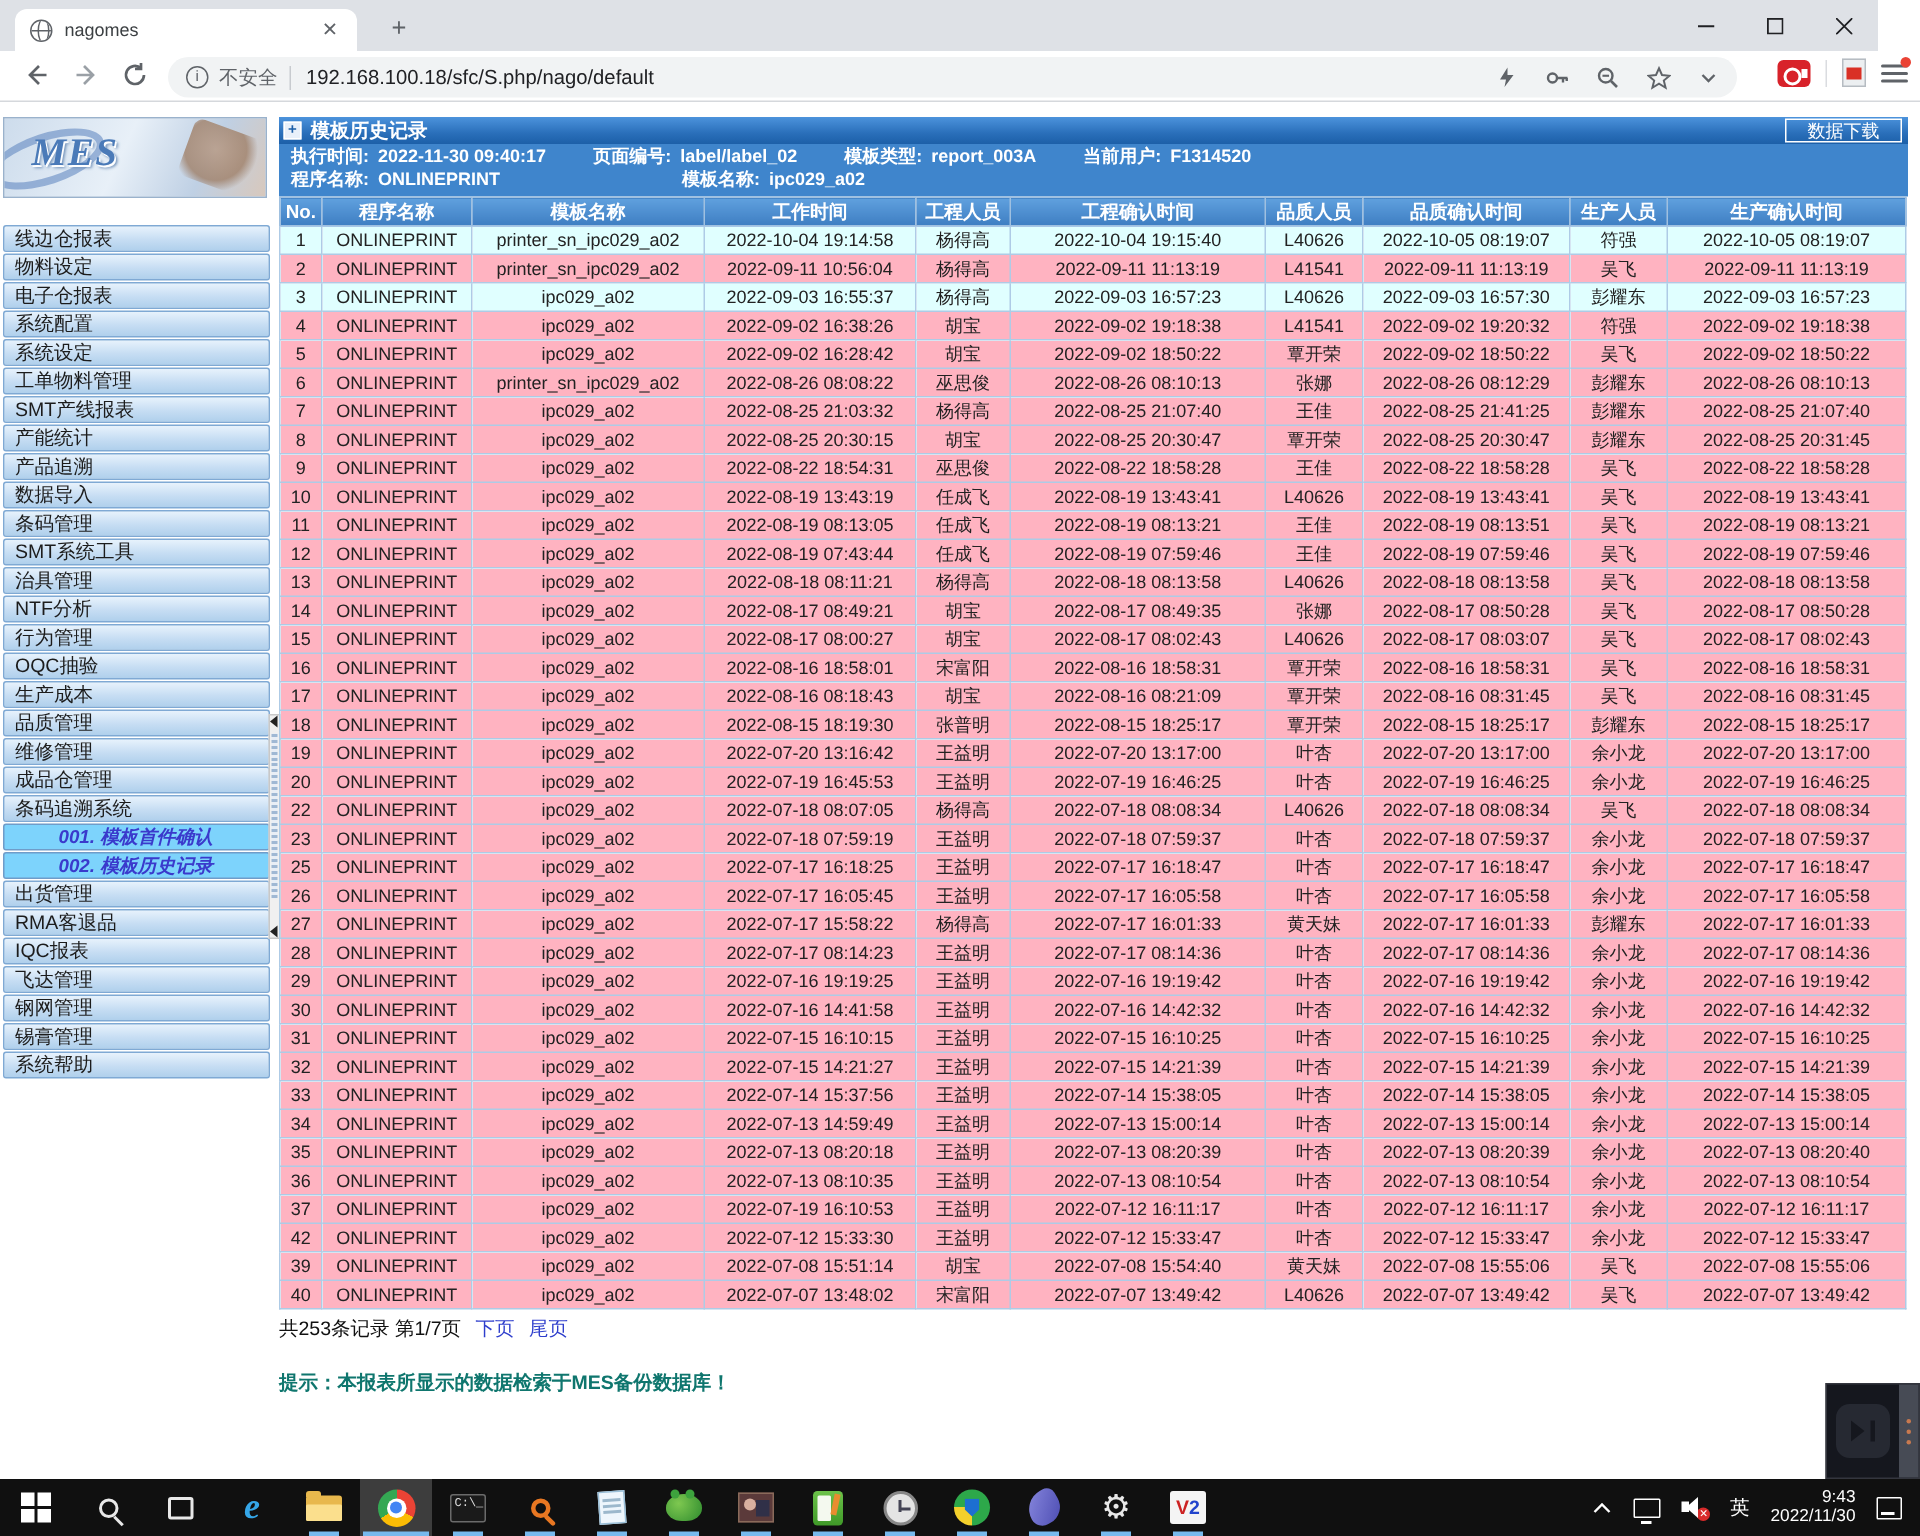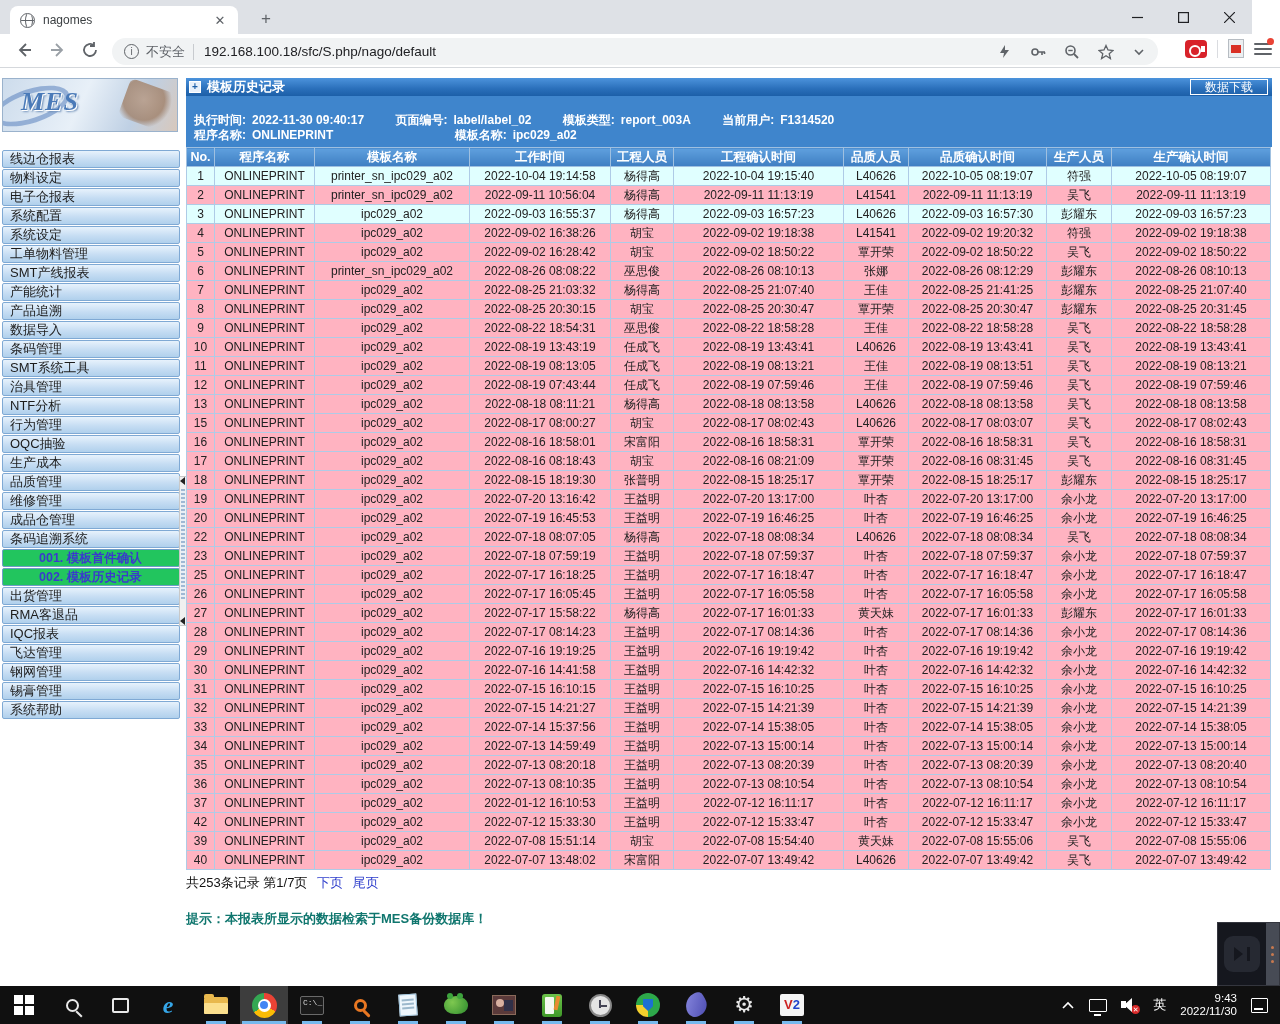--- a/index.html
+++ b/index.html
@@ -42,35 +42,35 @@
   #page { position:absolute; top:68px; left:0; width:1280px; height:918px; background:#fff; overflow:hidden; }
 
   
   #sidebar { position:absolute; left:2px; top:10px; width:178px; }
   #logo { width:176px; height:54px; background:linear-gradient(115deg,#cddcec 0%,#e8f0f8 45%,#bfd0e4 75%,#d8c8bc 100%); border:1px solid #9ab2cc; position:relative; overflow:hidden; }
   #logo .swoosh { position:absolute; left:-12px; top:10px; width:80px; height:34px; border:5px solid rgba(90,130,190,.55); border-radius:50%; transform:rotate(-18deg); }
   #logo .mes-text { position:absolute; left:18px; top:8px; font-size:26px; font-weight:bold; font-style:italic; color:#4a7ab8; text-shadow:1px 1px 0 #fff,2px 2px 2px #7090b8; letter-spacing:1px; font-family:"Liberation Serif",serif; }
   #logo .chip { position:absolute; right:6px; top:6px; width:48px; height:40px; background:radial-gradient(circle at 40% 40%, #b89880 0%, #a08068 55%, rgba(160,128,104,0) 75%); opacity:.8; transform:rotate(20deg); border-radius:6px;}
   #menu { margin-top:18px; display:flex; flex-direction:column; gap:1px; }
   .menu-item { height:18px; line-height:16px; font-size:13px; color:#1c1c1c; background:linear-gradient(180deg,#e7f2fc 0%,#c6ddf3 55%,#b0d0ec 100%); border:1px solid #7fa9d4; border-radius:2px; padding:0 7px; cursor:pointer; white-space:nowrap; overflow:hidden;}
-  .menu-item.sub { background:#22c55e; border:1px solid #6f9cc9; color:#3a3acc; font-weight:bold; font-size:12.5px;padding-left:36px; }
+  .menu-item.sub { background:#7dd3fc; border:1px solid #6f9cc9; color:#3a3acc; font-style:italic; font-weight:bold; font-size:12.5px;padding-left:36px; }
 
   
   #splitter { position:absolute; left:179px; top:408px; width:8px; height:150px; background:#f0f0f0; border:1px solid #c8c8c8; }
   #splitter .thumb { position:absolute; left:1px; top:12px; width:4px; height:110px; background:repeating-linear-gradient(180deg,#9fb8d4 0 2px,#e8eef6 2px 4px); }
   #splitter .arr { position:absolute; left:0; width:0; height:0; border-top:4px solid transparent; border-bottom:4px solid transparent; border-right:5px solid #222; }
   #splitter .arr.top { top:0; } #splitter .arr.bot { bottom:0; }
 
   
   #main { position:absolute; left:186px; top:10px; width:1086px; }
   #rpt-titlebar { height:18px; background:linear-gradient(180deg,#4c93dc 0%,#2a6fba 60%,#1c5fa8 100%); display:flex; align-items:center; padding:0 3px; position:relative; }
   .exp-icon { width:12px; height:12px; background:#e8f0fa; border:1px solid #fff; color:#1c5fa8; font-size:10px; line-height:10px; text-align:center; font-weight:bold; margin-right:6px; }
   #rpt-title { color:#fff; font-size:13px; font-weight:bold; }
   #dl-btn { position:absolute; right:4px; top:1px; height:16px; border:1px solid #fff; color:#fff; font-size:12px; line-height:14px; padding:0 14px; background:transparent; cursor:pointer; }
-  #rpt-info { background:#3f85cc; color:#fff; font-size:12px; font-weight:bold; padding:17px 8px 4px; }
+  #rpt-info { background:#3f85cc; color:#fff; font-size:12px; font-weight:bold; padding:1px 8px 4px; }
   #rpt-info .row { height:15px; line-height:15px; white-space:nowrap; }
   #rpt-info .lbl { margin-right:6px; }
   #rpt-info .val { margin-right:28px; }
 
   table#rpt { border-collapse:collapse; table-layout:fixed; width:1084px; }
   #rpt col.c0{width:28px} #rpt col.c1{width:100px} #rpt col.c2{width:155px} #rpt col.c3{width:141px}
   #rpt col.c4{width:63px} #rpt col.c5{width:170px} #rpt col.c6{width:65px} #rpt col.c7{width:138px}
   #rpt col.c8{width:65px} #rpt col.c9{width:159px}
   #rpt th { height:19px; background:linear-gradient(180deg,#5fa0de,#3e7ec2); color:#fff; font-size:12.5px; font-weight:bold; border:1px solid #9fc0e0; text-align:center; }
   #rpt td { height:19px; font-size:12px; color:#222; border:1px solid #aecbe6; text-align:center; white-space:nowrap; overflow:hidden; }
@@ -486,20 +486,32 @@
             <td class="tpl-link">ipc029_a02</td>
             <td>2022-08-18 08:11:21</td>
             <td>杨得高</td>
             <td>2022-08-18 08:13:58</td>
             <td>L40626</td>
             <td>2022-08-18 08:13:58</td>
             <td>吴飞</td>
             <td>2022-08-18 08:13:58</td>
           </tr>
           <tr class="row-pink">
+            <td>14</td>
+            <td>ONLINEPRINT</td>
+            <td class="tpl-link">ipc029_a02</td>
+            <td>2022-08-17 08:49:21</td>
+            <td>胡宝</td>
+            <td>2022-08-17 08:49:35</td>
+            <td>张娜</td>
+            <td>2022-08-17 08:50:28</td>
+            <td>吴飞</td>
+            <td>2022-08-17 08:50:28</td>
+          </tr>
+          <tr class="row-pink">
             <td>15</td>
             <td>ONLINEPRINT</td>
             <td class="tpl-link">ipc029_a02</td>
             <td>2022-08-17 08:00:27</td>
             <td>胡宝</td>
             <td>2022-08-17 08:02:43</td>
             <td>L40626</td>
             <td>2022-08-17 08:03:07</td>
             <td>吴飞</td>
             <td>2022-08-17 08:02:43</td>
@@ -729,21 +741,21 @@
             <td>2022-07-13 08:10:54</td>
             <td>叶杏</td>
             <td>2022-07-13 08:10:54</td>
             <td>余小龙</td>
             <td>2022-07-13 08:10:54</td>
           </tr>
           <tr class="row-pink">
             <td>37</td>
             <td>ONLINEPRINT</td>
             <td class="tpl-link">ipc029_a02</td>
-            <td>2022-01-12 16:10:53</td>
+            <td>2022-07-19 16:10:53</td>
             <td>王益明</td>
             <td>2022-07-12 16:11:17</td>
             <td>叶杏</td>
             <td>2022-07-12 16:11:17</td>
             <td>余小龙</td>
             <td>2022-07-12 16:11:17</td>
           </tr>
           <tr class="row-pink">
             <td>42</td>
             <td>ONLINEPRINT</td>

